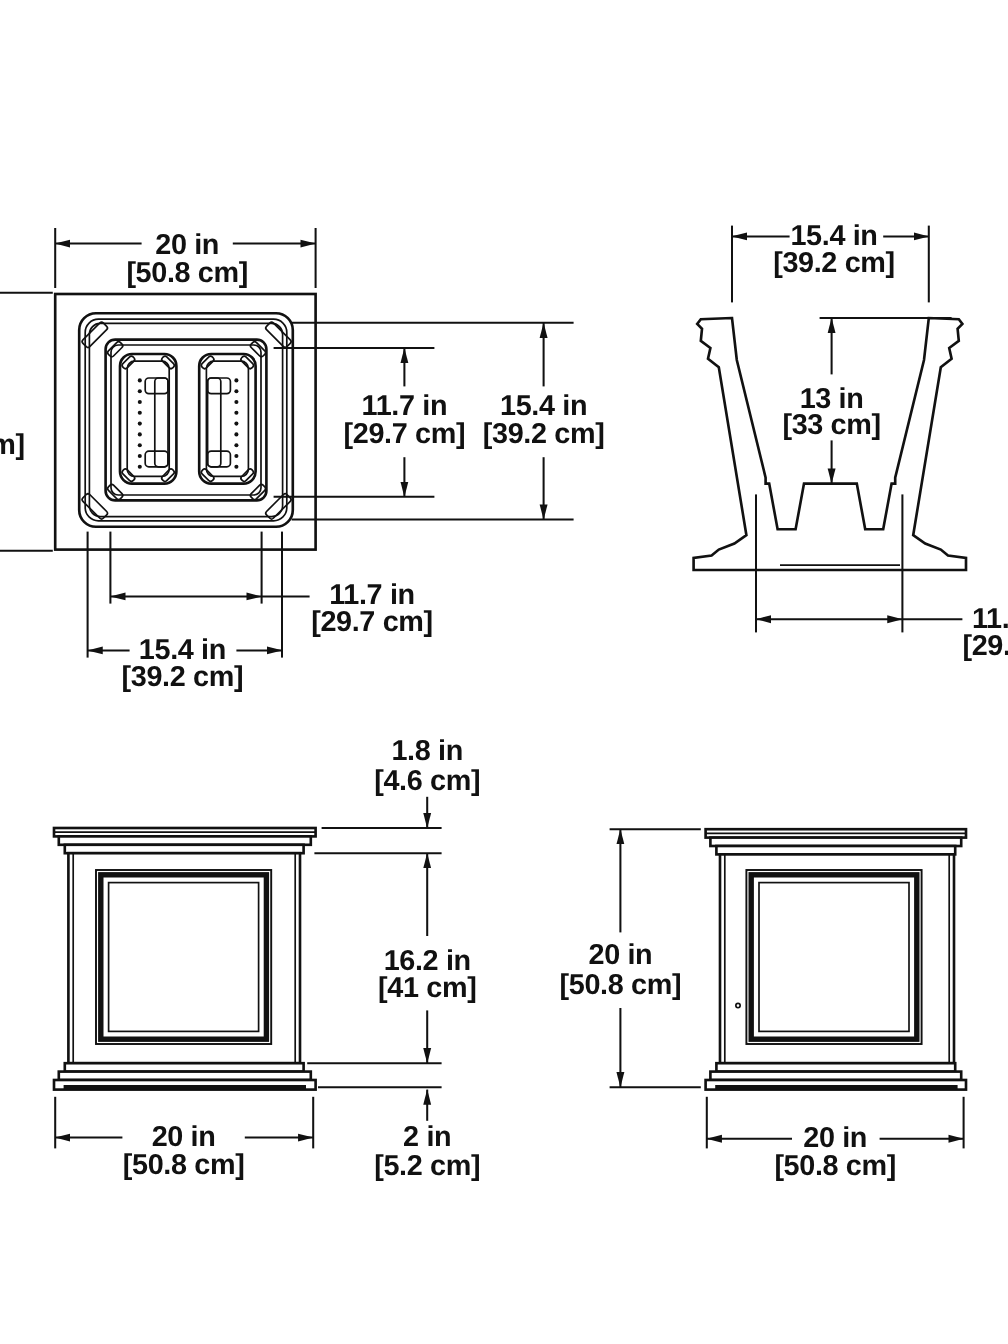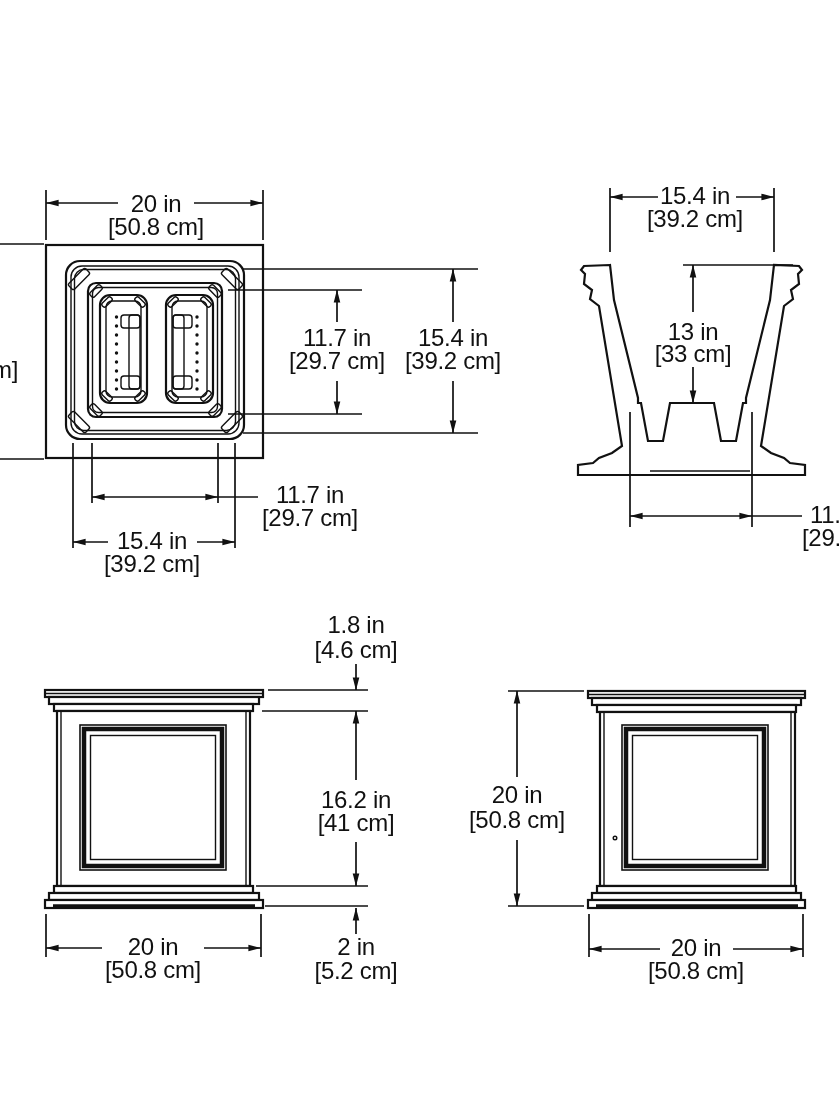--- a/index.html
+++ b/index.html
@@ -1,16 +1,16 @@
 <!DOCTYPE html>
 <html><head>
 <meta charset="utf-8">
 <style>
   html,body{margin:0;padding:0;background:#fff;}
-  .canvas{position:relative;width:840px;height:1120px;background:#ffffff;overflow:hidden;}
+  .canvas{position:relative;width:840px;height:1120px;background:#ffffff;overflow:hidden;font-weight:bold;}
   svg{display:block;font-family:"Liberation Sans",sans-serif;}
   text.lbl{font-size:24px;fill:#111;text-anchor:middle;letter-spacing:-0.3px;}
   text.lbl-start{font-size:24px;fill:#111;text-anchor:start;letter-spacing:-0.3px;}
   .ol{fill:#ffffff;stroke:#111;stroke-width:2.2;}
   .ol-nf{fill:none;stroke:#111;stroke-width:2.2;}
   .tl{fill:none;stroke:#111;stroke-width:1.4;}
   .dl{fill:none;stroke:#111;stroke-width:1.7;}
   .thick{fill:none;stroke:#111;stroke-width:4.5;}
   .thin{fill:none;stroke:#111;stroke-width:1.6;}
   .dot{fill:#111;stroke:none;}

